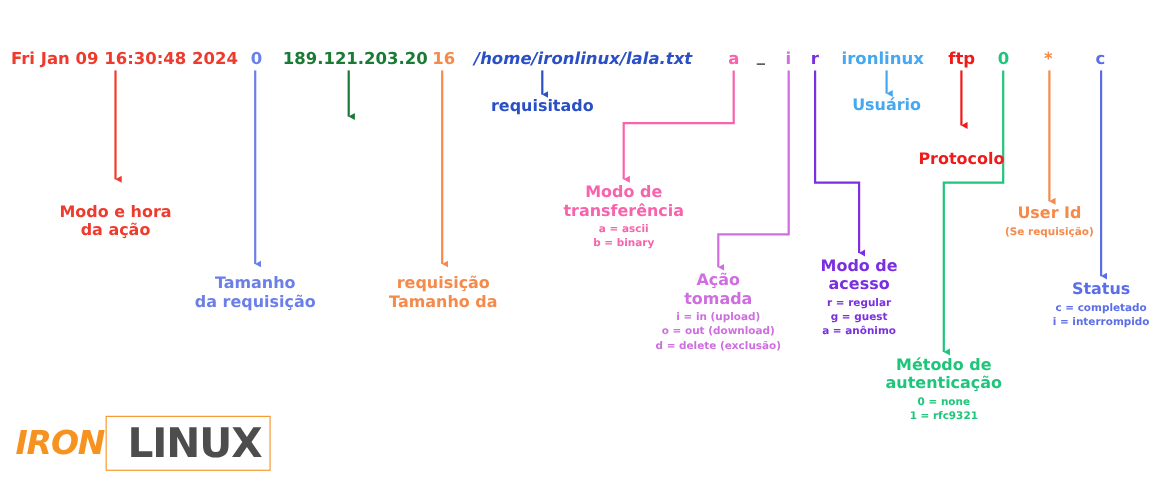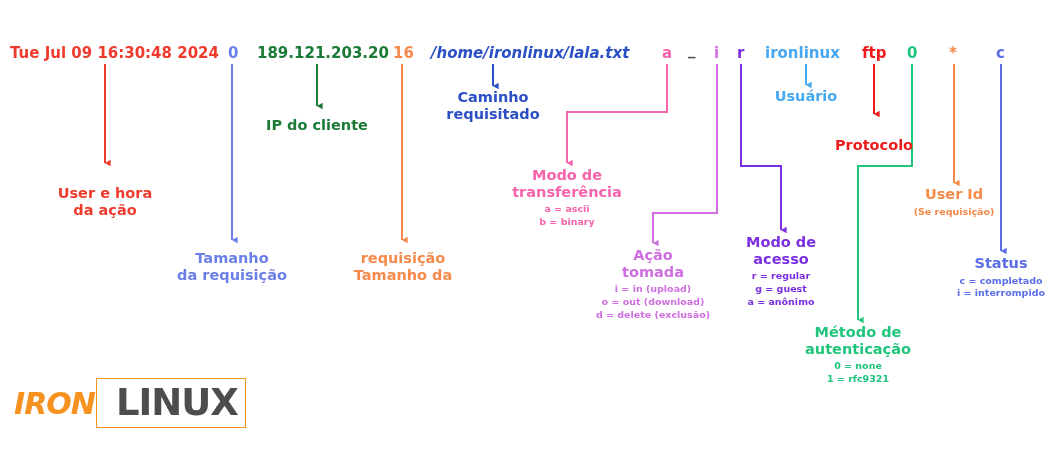--- a/index.html
+++ b/index.html
@@ -126,56 +126,52 @@
 
     <path d="M874,64 L874,114" stroke="#ef1b1b" stroke-width="2" fill="none" marker-end="url(#ah-red2)"></path>
 
     <path d="M912,64 L912,166 L858,166 L858,320" stroke="#1fc57a" stroke-width="2" fill="none" marker-end="url(#ah-mint)"></path>
 
     <path d="M954,64 L954,183" stroke="#f58a4b" stroke-width="2" fill="none" marker-end="url(#ah-orange2)"></path>
 
     <path d="M1001,64 L1001,251" stroke="#5b6ee8" stroke-width="2" fill="none" marker-end="url(#ah-blue2)"></path>
   </svg>
 
-  <div class="tok" style="left:10px;top:46px;color:#ef3b2d;">Tue Jul 09 16:30:48 2024</div>
+  <div class="tok" style="left:10px;top:46px;color:#ef3b2d;">Fri Jan 09 16:30:48 2024</div>
   <div class="tok" style="left:228px;top:46px;color:#6b7fe8;">0</div>
   <div class="tok" style="left:257px;top:46px;color:#1a7a36;">189.121.203.20</div>
   <div class="tok" style="left:393px;top:46px;color:#f58a4b;">16</div>
   <div class="tok" style="left:431px;top:46px;color:#2b4fc4;font-style:italic;">/home/ironlinux/lala.txt</div>
   <div class="tok" style="left:662px;top:46px;color:#f763ac;">a</div>
   <div class="tok" style="left:688px;top:43px;color:#4d4d4d;">_</div>
   <div class="tok" style="left:714px;top:46px;color:#cf6ee0;">i</div>
   <div class="tok" style="left:737px;top:46px;color:#7b2fe0;">r</div>
   <div class="tok" style="left:765px;top:46px;color:#45a8f0;">ironlinux</div>
   <div class="tok" style="left:862px;top:46px;color:#ef1b1b;">ftp</div>
   <div class="tok" style="left:907px;top:46px;color:#1fc57a;">0</div>
   <div class="tok" style="left:949px;top:46px;color:#f58a4b;">*</div>
   <div class="tok" style="left:996px;top:46px;color:#5b6ee8;">c</div>
 
   <div class="lbl" style="left:20px;top:185px;width:170px;color:#ef3b2d;">
-    <span class="main">User e hora</span>
+    <span class="main">Modo e hora</span>
     <span class="main">da ação</span>
   </div>
 
   <div class="lbl" style="left:150px;top:250px;width:164px;color:#6b7fe8;">
     <span class="main">Tamanho</span>
     <span class="main">da requisição</span>
   </div>
 
-  <div class="lbl" style="left:237px;top:117px;width:160px;color:#1a7a36;">
-    <span class="main">IP do cliente</span>
-  </div>
 
   <div class="lbl" style="left:322px;top:250px;width:162px;color:#f58a4b;">
     <span class="main">requisição</span>
     <span class="main">Tamanho da</span>
   </div>
 
   <div class="lbl" style="left:413px;top:89px;width:160px;color:#2b4fc4;">
-    <span class="main">Caminho</span>
     <span class="main">requisitado</span>
   </div>
 
   <div class="lbl" style="left:487px;top:167px;width:160px;color:#f763ac;">
     <span class="main">Modo de</span>
     <span class="main">transferência</span>
     <span class="sub first">a = ascii</span>
     <span class="sub">b = binary</span>
   </div>
 

